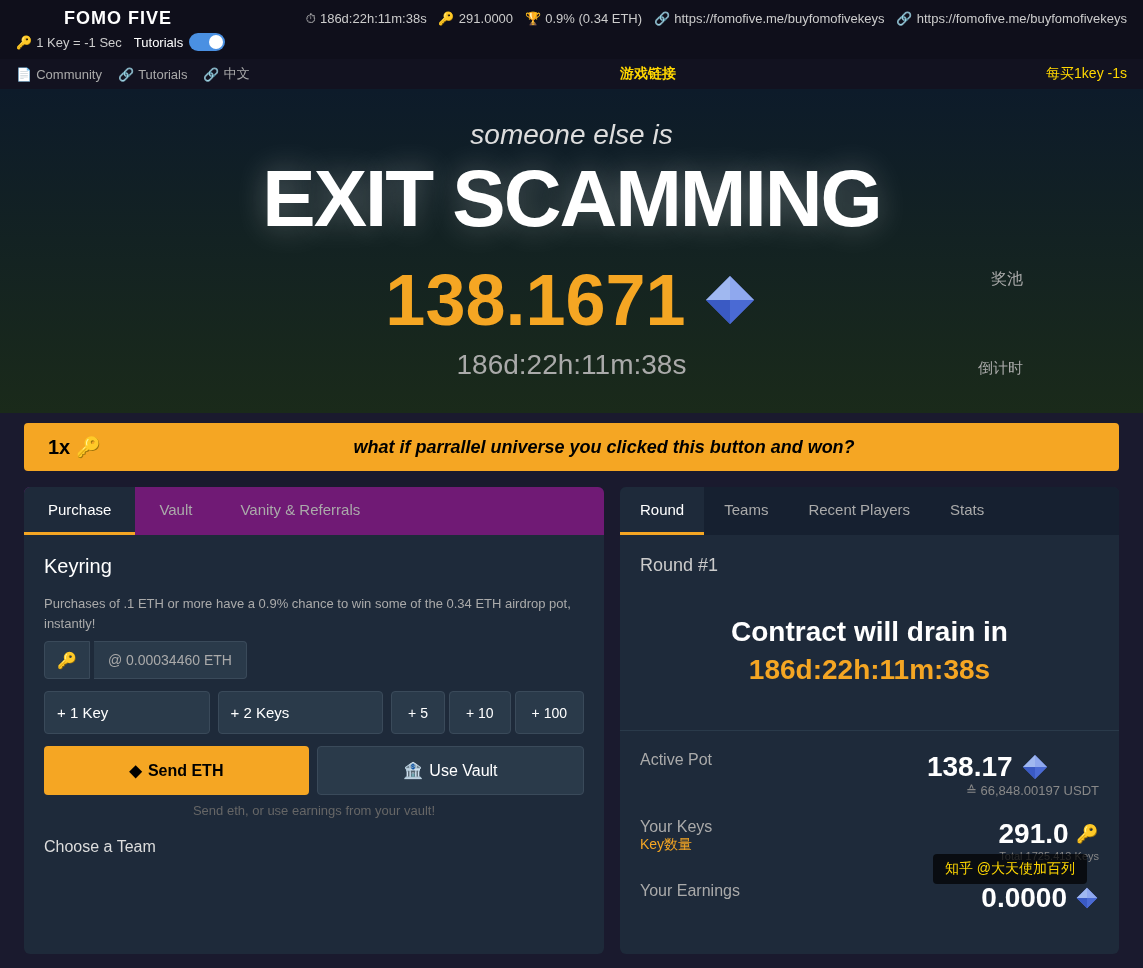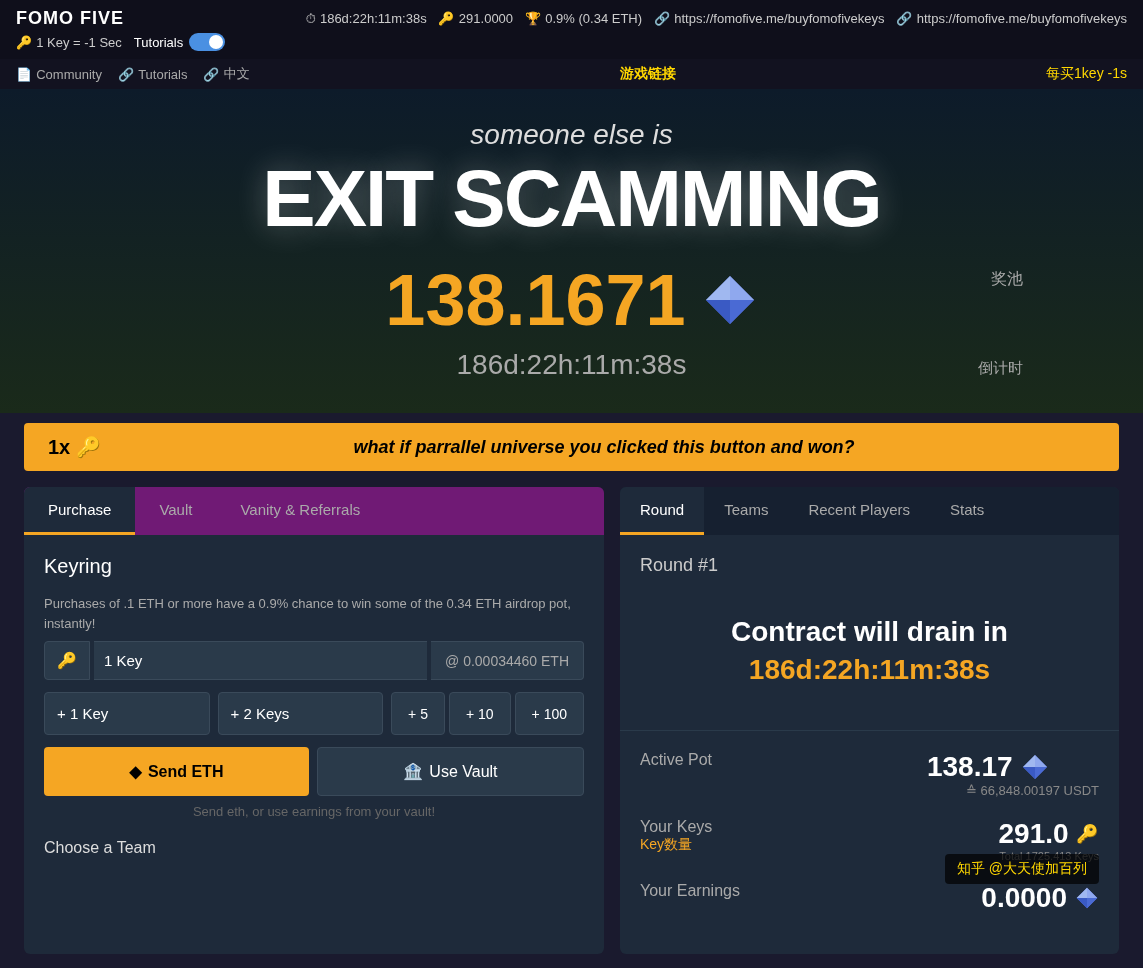--- a/index.html
+++ b/index.html
@@ -20,20 +20,21 @@
       background: rgba(0,0,0,0.4);
       font-size: 13px;
       flex-wrap: wrap;
       gap: 4px;
     }
     .topbar-logo {
       font-weight: bold;
       font-size: 18px;
       color: #fff;
       letter-spacing: 1px;
+      margin-left: 48px;
     }
     .topbar-stats {
       display: flex;
       align-items: center;
       gap: 12px;
       flex-wrap: wrap;
     }
     .topbar-stat {
       display: flex;
       align-items: center;
@@ -430,21 +431,21 @@
     }
     .total-keys-sub {
       font-size: 11px;
       color: #888;
     }
 
     
     .zhihu-overlay {
       position: absolute;
       bottom: 30px;
-      right: 0;
+      right: 12px;
       background: rgba(0,0,0,0.7);
       color: #ffd700;
       padding: 6px 12px;
       font-size: 14px;
       border-radius: 4px;
       white-space: nowrap;
     }
 
     
     .eth-diamond-svg {
@@ -552,21 +553,20 @@
     </div>
 
     <div class="panel-content">
       <div class="keyring-title">Keyring</div>
       <div class="keyring-desc">Purchases of .1 ETH or more have a 0.9% chance to win some of the 0.34 ETH airdrop pot, instantly!</div>
 
       <div class="input-row">
         <div class="input-icon-box">
           <span>🔑</span>
         </div>
-        <input type="text" class="key-input" value="1 Key" style="">
         <div class="price-display">@ 0.00034460 ETH</div>
       </div>
 
       <div class="qty-buttons">
         <button class="qty-btn">+ 1 Key</button>
         <button class="qty-btn">+ 2 Keys</button>
         <div class="qty-btn-group">
           <button class="qty-btn-small">+ 5</button>
           <button class="qty-btn-small">+ 10</button>
           <button class="qty-btn-small">+ 100</button>

